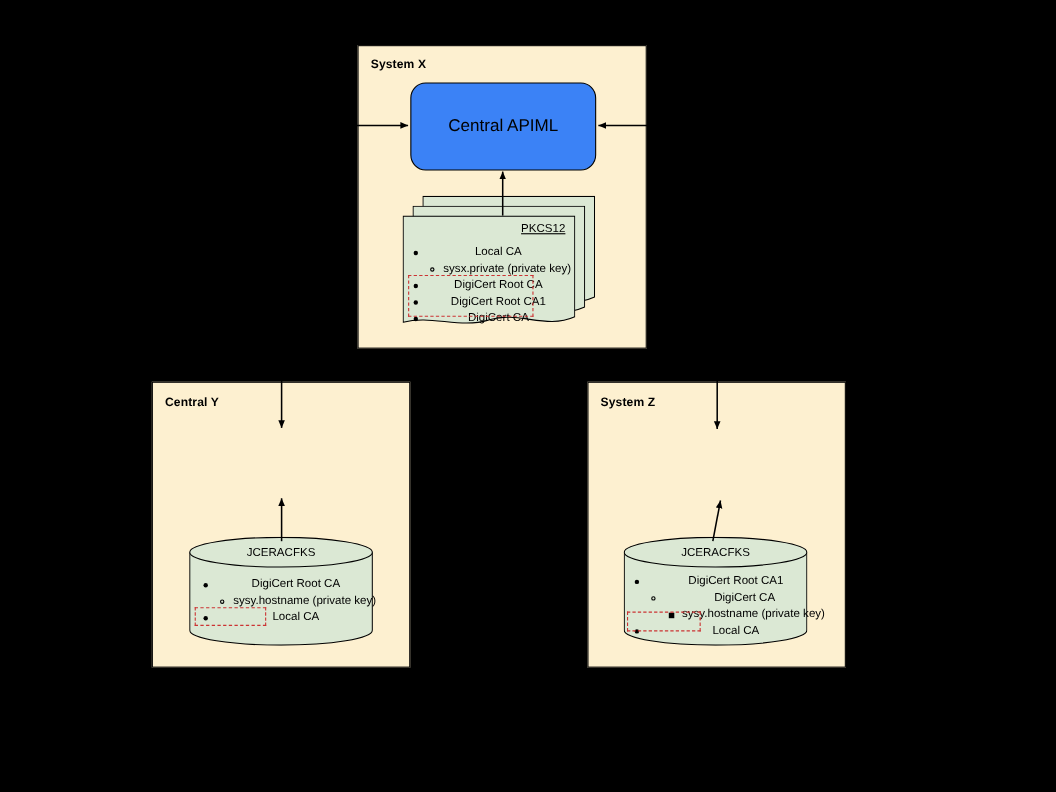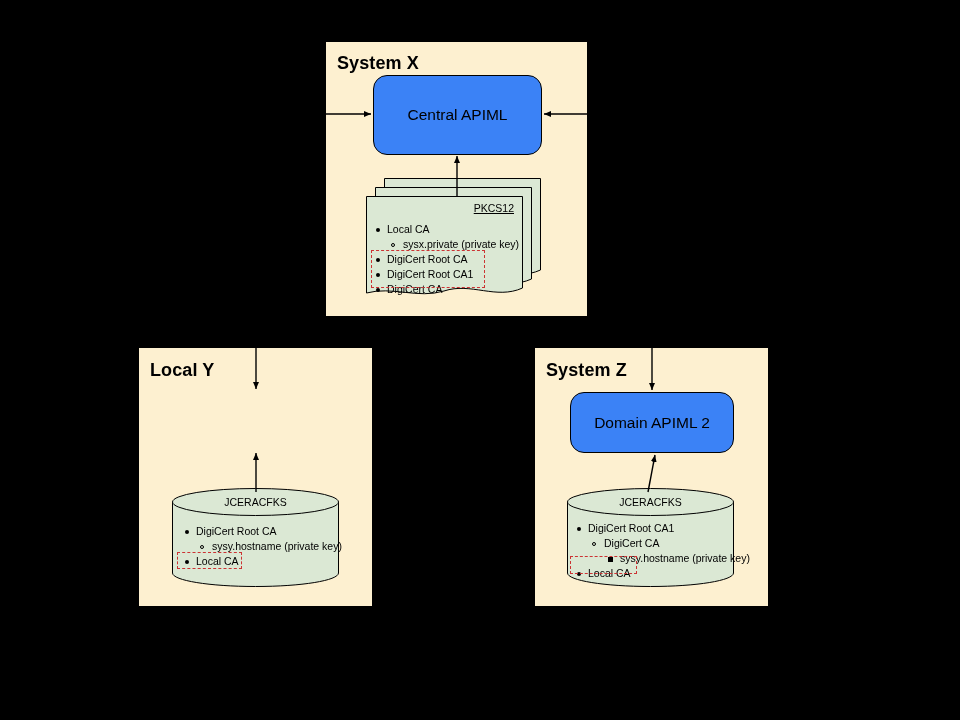--- a/index.html
+++ b/index.html
@@ -25,21 +25,21 @@
 
   
   .system-box {
     position: absolute;
     background: #fdf0d0;
     border: 1px solid #000000;
     box-sizing: border-box;
   }
   .system-title {
     position: absolute;
-    font-size: 18px;
+    font-size: 11px;
     font-weight: bold;
     color: #000000;
     letter-spacing: 0.1px;
     white-space: nowrap;
   }
 
   #system-x { left: 325px; top: 41px; width: 263px; height: 276px; }
   #system-y { left: 138px; top: 347px; width: 235px; height: 260px; }
   #system-z { left: 534px; top: 347px; width: 235px; height: 260px; }
 
@@ -131,20 +131,21 @@
     padding: 0;
     list-style: none;
     font-size: 10.5px;
     color: #000000;
     line-height: 15px;
   }
   .cert-list li {
     position: relative;
     white-space: nowrap;
     padding-left: 14px;
+    text-align: center;
   }
   .cert-list li.lvl1 { padding-left: 14px; }
   .cert-list li.lvl2 { padding-left: 30px; }
   .cert-list li.lvl3 { padding-left: 46px; }
 
   .cert-list li.lvl1::before {
     content: "";
     position: absolute;
     left: 3px;
     top: 6px;
@@ -219,21 +220,21 @@
         <li class="lvl1">DigiCert Root CA</li>
         <li class="lvl1">DigiCert Root CA1</li>
         <li class="lvl1">DigiCert CA</li>
       </ul>
     </div>
   </div>
 
   <div class="highlight-box" id="hl-pkcs12"></div>
 
   <div class="system-box" id="system-y">
-    <div class="system-title">Local Y</div>
+    <div class="system-title">Central Y</div>
   </div>
 
 
   <div class="cyl-wrap" id="cyl-y">
     <svg width="167" height="99" viewBox="0 0 167 99">
       <path d="M0.5,14 V85 C0.5,92.5 37.5,98.5 83.5,98.5 C129.5,98.5 166.5,92.5 166.5,85 V14 Z" fill="#dbe8d4" stroke="#000000" stroke-width="1"></path>
       <ellipse cx="83.5" cy="14" rx="83" ry="13.5" fill="#dbe8d4" stroke="#000000" stroke-width="1"></ellipse>
     </svg>
     <div class="cyl-title">JCERACFKS</div>
     <ul class="cert-list" id="list-cyl-y">
@@ -242,23 +243,20 @@
       <li class="lvl1">Local CA</li>
     </ul>
   </div>
 
   <div class="highlight-box" id="hl-cyl-y"></div>
 
   <div class="system-box" id="system-z">
     <div class="system-title">System Z</div>
   </div>
 
-  <div class="apiml-box" id="domain-apiml-2">
-    <span>Domain APIML 2</span>
-  </div>
 
   <div class="cyl-wrap" id="cyl-z">
     <svg width="167" height="99" viewBox="0 0 167 99">
       <path d="M0.5,14 V85 C0.5,92.5 37.5,98.5 83.5,98.5 C129.5,98.5 166.5,92.5 166.5,85 V14 Z" fill="#dbe8d4" stroke="#000000" stroke-width="1"></path>
       <ellipse cx="83.5" cy="14" rx="83" ry="13.5" fill="#dbe8d4" stroke="#000000" stroke-width="1"></ellipse>
     </svg>
     <div class="cyl-title">JCERACFKS</div>
     <ul class="cert-list" id="list-cyl-z">
       <li class="lvl1">DigiCert Root CA1</li>
       <li class="lvl2">DigiCert CA</li>

